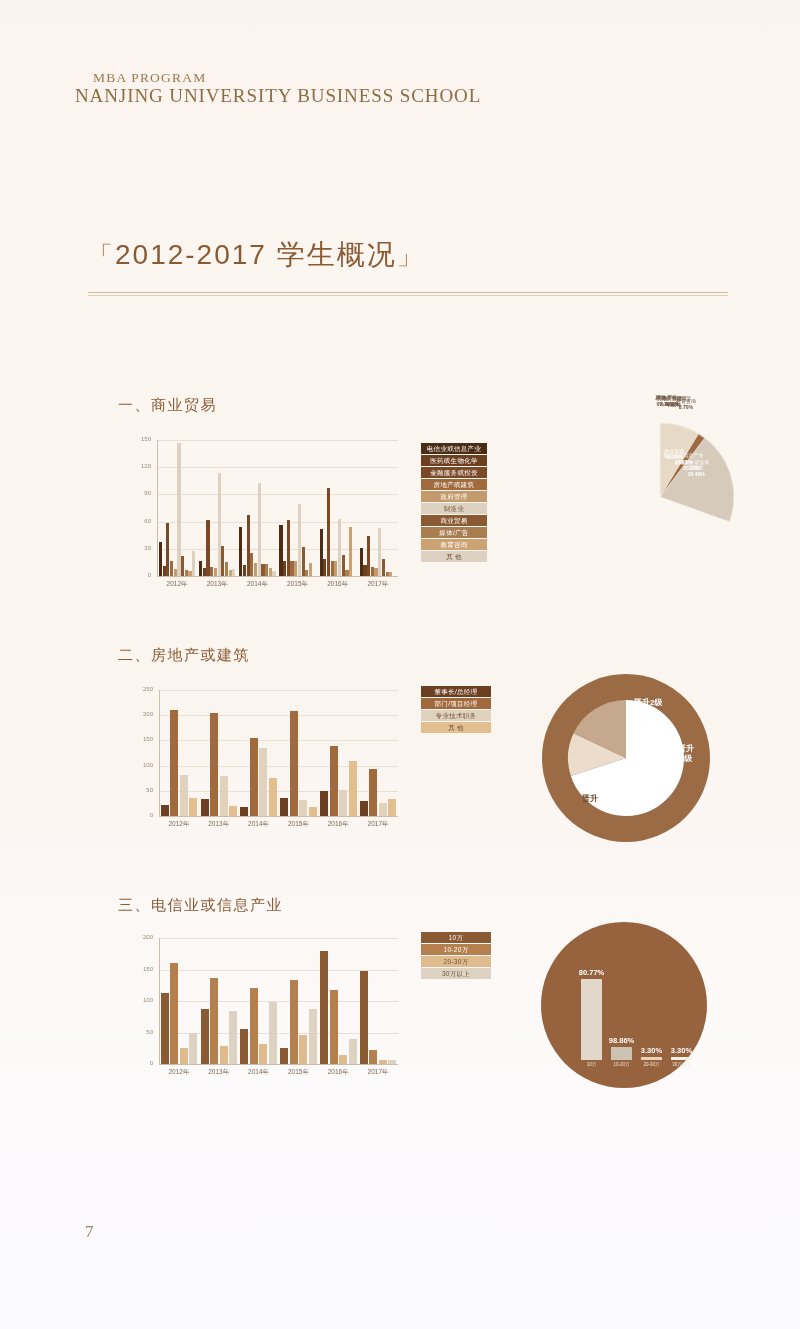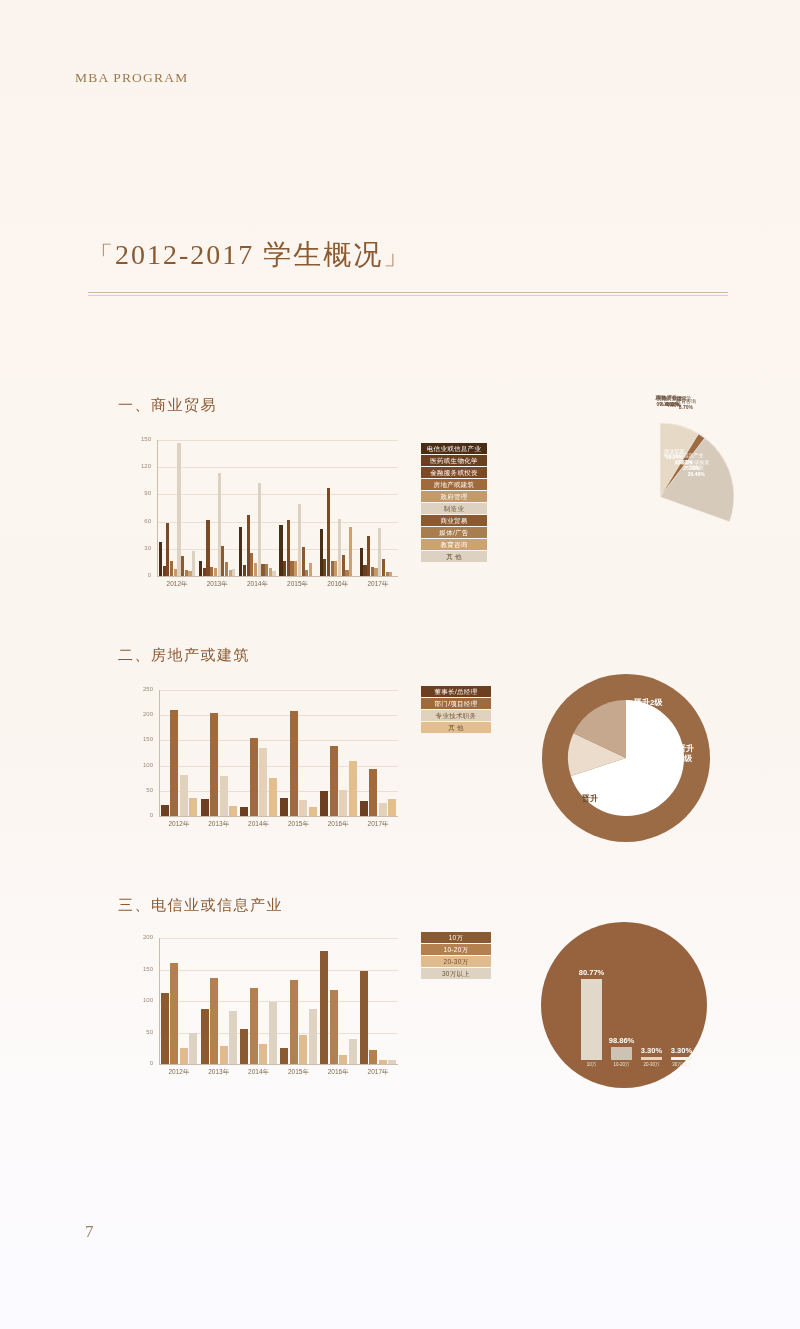--- a/index.html
+++ b/index.html
@@ -12,27 +12,27 @@
   .page{position:absolute;inset:0;}
 
   
   .header{position:absolute;left:75px;top:70px;display:flex;align-items:flex-end;gap:14px;}
   .logo{width:70px;height:72px;position:relative;}
   .logo svg{display:block;}
   .logo-text{position:absolute;left:0;top:26px;width:70px;text-align:center;
     font-family:"Liberation Serif","DejaVu Serif",serif;color:#fdf8f2;font-size:12px;line-height:14px;letter-spacing:.5px;}
   .brand{padding-bottom:6px;}
   .brand .l1{font-family:"Liberation Serif","DejaVu Serif",serif;
-    font-size:13.5px;letter-spacing:1.2px;color:#9a7a4e;line-height:15px;}
+    font-size:13.5px;letter-spacing:1.2px;color:#9a7a4e;line-height:15px;margin-left:18px;}
   .brand .l2{font-family:"Liberation Serif","DejaVu Serif",serif;
     font-size:19px;letter-spacing:.9px;color:#8d6c42;line-height:22px;white-space:nowrap;}
 
   
   .title-wrap{position:absolute;left:88px;top:236px;width:640px;}
-  .title{font-family:Liberation Serif, serif;font-size:28px;color:#8a5a33;letter-spacing:2px;white-space:nowrap;}
+  .title{font-family:Liberation Sans, sans-serif;font-size:28px;color:#8a5a33;letter-spacing:2px;white-space:nowrap;}
   .title .brk{color:#a8794d;font-size:25px;}
   .rule{position:absolute;left:0;top:56px;width:640px;height:4px;}
   .rule i{display:block;height:1px;background:#cfb79a;}
   .rule i+i{margin-top:2px;background:#e0cdb5;}
 
   
   .section-title{position:absolute;font-family:"Liberation Serif","DejaVu Serif",serif;
     font-size:15px;color:#8a5a33;letter-spacing:1.5px;white-space:nowrap;}
 
   .chart-box{position:absolute;}
@@ -61,20 +61,21 @@
     font-family:"Liberation Serif","DejaVu Serif",serif;font-size:17px;color:#9a8464;}
 </style>
 </head>
 <body>
 
 <div class="page">
 
   <div class="header">
     <div class="brand">
       <div class="l1">MBA PROGRAM</div>
+      <div class="l2">NANJING UNIVERSITY BUSINESS SCHOOL</div>
     </div>
   </div>
 
   <div class="title-wrap">
     <div class="title">
       <span class="brk">「</span><span>2012-2017 学生概况</span><span class="brk">」</span>
     </div>
     <div class="rule">
         <i></i>
         <i></i>

